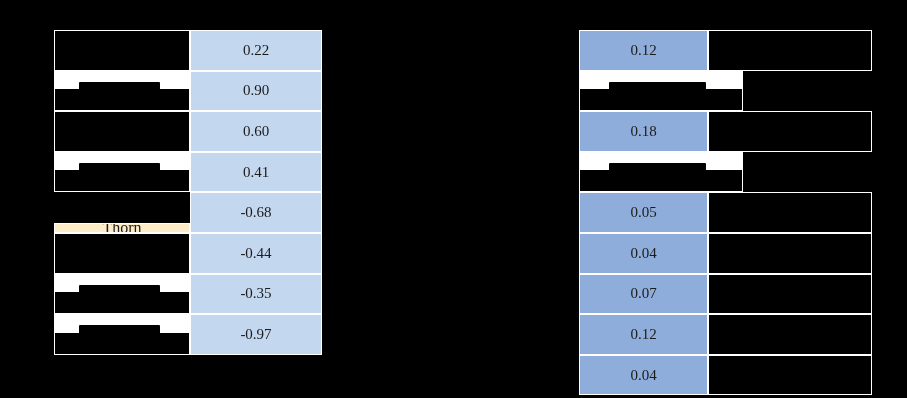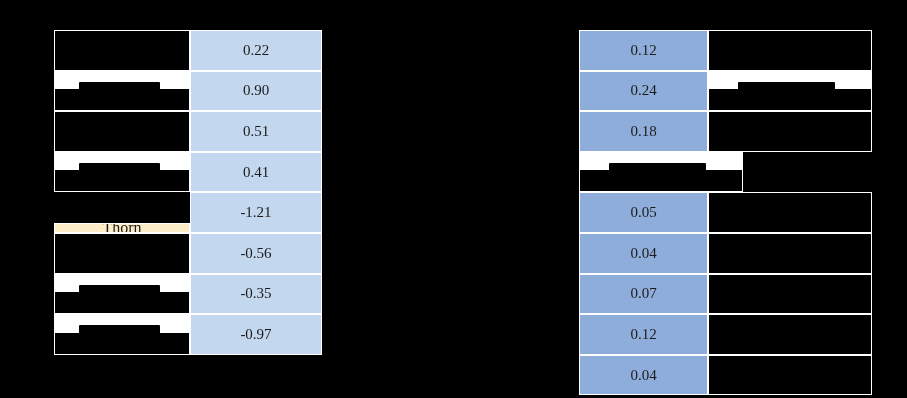--- a/index.html
+++ b/index.html
@@ -152,48 +152,48 @@
         <div class="cell c-value">
           <span class="value-text">0.90</span>
         </div>
       </div>
       <div class="row">
         <div class="cell c-label">
           <div class="redact full"></div>
           <span class="label-text"></span>
         </div>
         <div class="cell c-value">
-          <span class="value-text">0.51</span>
+          <span class="value-text">0.60</span>
         </div>
       </div>
       <div class="row">
         <div class="cell c-label">
           <div class="redact lower"></div>
           <div class="redact ghost"></div>
           <span class="label-text"></span>
         </div>
         <div class="cell c-value">
           <span class="value-text">0.41</span>
         </div>
       </div>
       <div class="row">
         <div class="cell c-label highlight">
           <span class="label-text">Thorn</span>
         </div>
         <div class="cell c-value">
-          <span class="value-text">-1.21</span>
-        </div>
-      </div>
-      <div class="row">
-        <div class="cell c-label">
-          <div class="redact full"></div>
-          <span class="label-text"></span>
-        </div>
-        <div class="cell c-value">
-          <span class="value-text">-0.56</span>
+          <span class="value-text">-0.68</span>
+        </div>
+      </div>
+      <div class="row">
+        <div class="cell c-label">
+          <div class="redact full"></div>
+          <span class="label-text"></span>
+        </div>
+        <div class="cell c-value">
+          <span class="value-text">-0.44</span>
         </div>
       </div>
       <div class="row">
         <div class="cell c-label">
           <div class="redact lower"></div>
           <div class="redact ghost"></div>
           <span class="label-text"></span>
         </div>
         <div class="cell c-value">
           <span class="value-text">-0.35</span>
@@ -215,23 +215,20 @@
       <div class="row">
         <div class="cell c-value">
           <span class="value-text">0.12</span>
         </div>
         <div class="cell c-label">
           <div class="redact full"></div>
           <span class="label-text"></span>
         </div>
       </div>
       <div class="row">
-        <div class="cell c-value">
-          <span class="value-text">0.24</span>
-        </div>
         <div class="cell c-label">
           <div class="redact lower"></div>
           <div class="redact ghost"></div>
           <span class="label-text"></span>
         </div>
       </div>
       <div class="row">
         <div class="cell c-value">
           <span class="value-text">0.18</span>
         </div>

